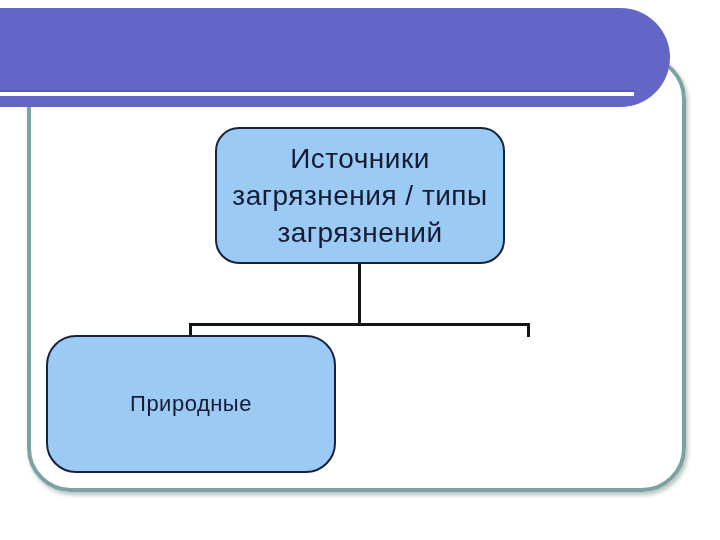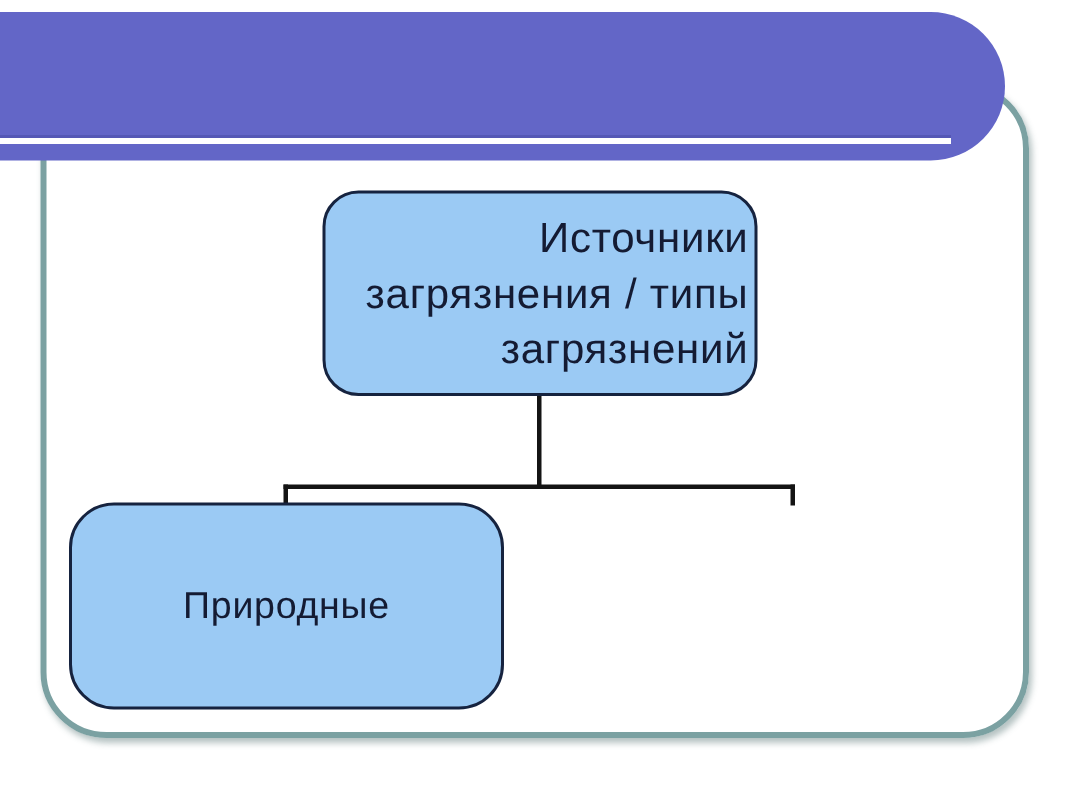--- a/index.html
+++ b/index.html
@@ -79,27 +79,26 @@
   .node-root {
     left: 215px;
     top: 127px;
     width: 290px;
     height: 137px;
     border-radius: 24px;
     font-size: 28px;
     line-height: 37px;
     letter-spacing: 0.5px;
     padding: 0 4px;
-    text-align: right;
   }
   .node-child {
     top: 335px;
     height: 138px;
     border-radius: 30px;
-    font-size: 25px;
+    font-size: 22px;
     letter-spacing: 0.5px;
   }
   .node-left  { left: 46px;  width: 290px; }
   .node-right { left: 383px; width: 288px; }
 </style>
 </head>
 <body>
 
 <div class="slide">
 

